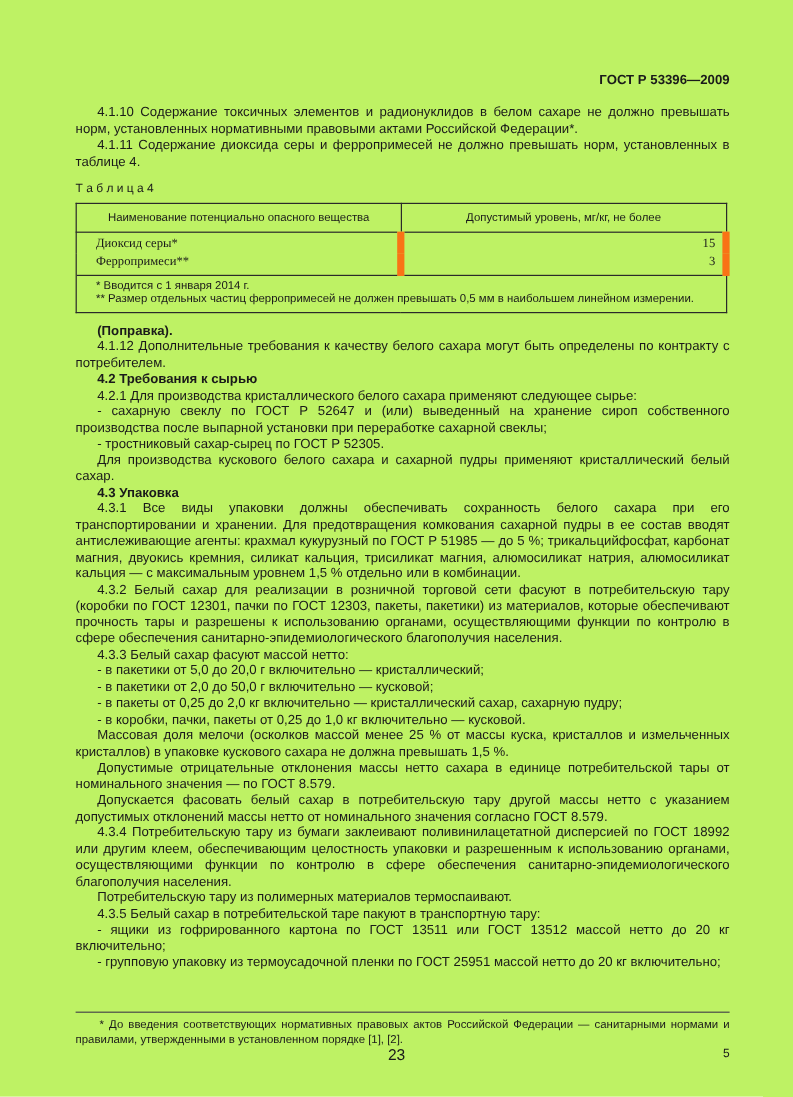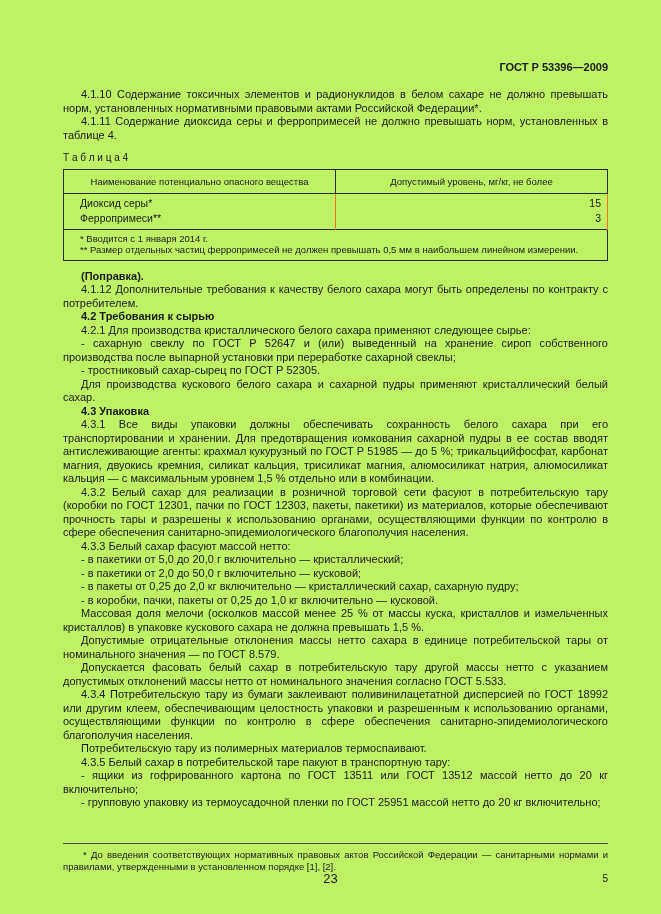--- a/index.html
+++ b/index.html
@@ -51,24 +51,25 @@
     font-size: 9.5px;
     line-height: 11px;
     text-align: center;
     vertical-align: middle;
     padding: 6px 10px;
     margin-top: 19px;
   }
   table.doc-table th:first-child { width: 50%; }
   table.doc-table tbody td {
     border-left: 1px solid #2a2a2a;
-    border-right: 1px solid #f97316;
+    border-right: 6px solid #f97316;
     font-size: 10.5px;
     line-height: 13px;
     padding: 1px 6px;
+    font-family: Liberation Serif, serif;
   }
   table.doc-table tbody tr:first-child td { padding-top: 3px; }
   table.doc-table tbody tr:last-child td { padding-bottom: 4px; }
   td.cell-name { text-align: left; padding-left: 16px !important; }
   td.cell-value { text-align: right; margin-top: 44px; }
   table.doc-table tfoot td {
     border: 1px solid #2a2a2a;
     padding: 3px 6px 4px 6px;
   }
   .table-fn {
@@ -163,21 +164,21 @@
         <div class="block heading">4.3 Упаковка</div>
         <div class="block para">4.3.1 Все виды упаковки должны обеспечивать сохранность белого сахара при его транспортировании и хранении. Для предотвращения комкования сахарной пудры в ее состав вводят антислеживающие агенты: крахмал кукурузный по ГОСТ Р 51985 — до 5 %; трикальцийфосфат, карбонат магния, двуокись кремния, силикат кальция, трисиликат магния, алюмосиликат натрия, алюмосиликат кальция — с максимальным уровнем 1,5 % отдельно или в комбинации.</div>
         <div class="block para">4.3.2 Белый сахар для реализации в розничной торговой сети фасуют в потребительскую тару (коробки по ГОСТ 12301, пачки по ГОСТ 12303, пакеты, пакетики) из материалов, которые обеспечивают прочность тары и разрешены к использованию органами, осуществляющими функции по контролю в сфере обеспечения санитарно-эпидемиологического благополучия населения.</div>
         <div class="block para">4.3.3 Белый сахар фасуют массой нетто:</div>
         <div class="block list">- в пакетики от 5,0 до 20,0 г включительно — кристаллический;</div>
         <div class="block list">- в пакетики от 2,0 до 50,0 г включительно — кусковой;</div>
         <div class="block list">- в пакеты от 0,25 до 2,0 кг включительно — кристаллический сахар, сахарную пудру;</div>
         <div class="block list">- в коробки, пачки, пакеты от 0,25 до 1,0 кг включительно — кусковой.</div>
         <div class="block para">Массовая доля мелочи (осколков массой менее 25 % от массы куска, кристаллов и измельченных кристаллов) в упаковке кускового сахара не должна превышать 1,5 %.</div>
         <div class="block para">Допустимые отрицательные отклонения массы нетто сахара в единице потребительской тары от номинального значения — по ГОСТ 8.579.</div>
-        <div class="block para">Допускается фасовать белый сахар в потребительскую тару другой массы нетто с указанием допустимых отклонений массы нетто от номинального значения согласно ГОСТ 5.533.</div>
+        <div class="block para">Допускается фасовать белый сахар в потребительскую тару другой массы нетто с указанием допустимых отклонений массы нетто от номинального значения согласно ГОСТ 8.579.</div>
         <div class="block para">4.3.4 Потребительскую тару из бумаги заклеивают поливинилацетатной дисперсией по ГОСТ 18992 или другим клеем, обеспечивающим целостность упаковки и разрешенным к использованию органами, осуществляющими функции по контролю в сфере обеспечения санитарно-эпидемиологического благополучия населения.</div>
         <div class="block para">Потребительскую тару из полимерных материалов термоспаивают.</div>
         <div class="block para">4.3.5 Белый сахар в потребительской таре пакуют в транспортную тару:</div>
         <div class="block list">- ящики из гофрированного картона по ГОСТ 13511 или ГОСТ 13512 массой нетто до 20 кг включительно;</div>
         <div class="block list">- групповую упаковку из термоусадочной пленки по ГОСТ 25951 массой нетто до 20 кг включительно;</div>
       </div>
   </div>
 
   <div class="footnote-rule"></div>
   <div class="footer-note">* До введения соответствующих нормативных правовых актов Российской Федерации — санитарными нормами и правилами, утвержденными в установленном порядке [1], [2].</div>

